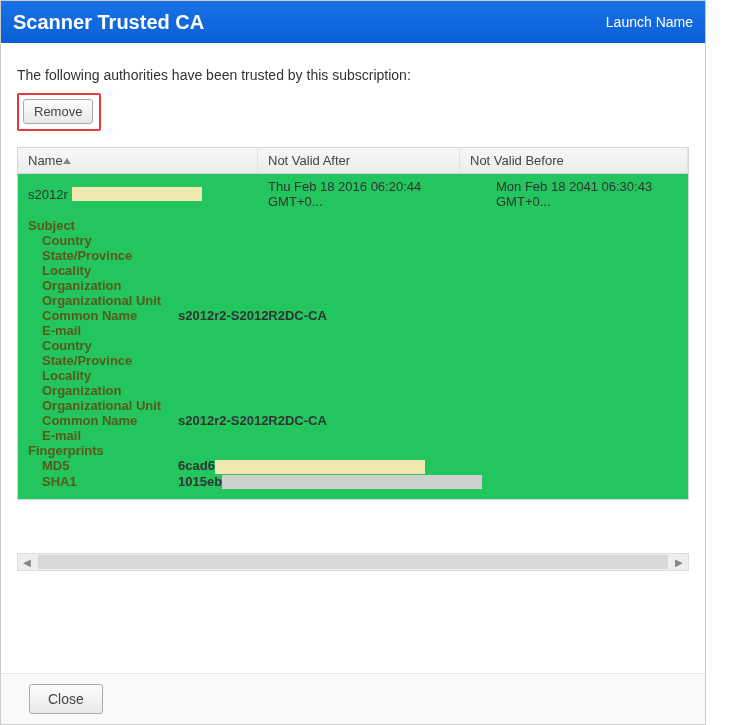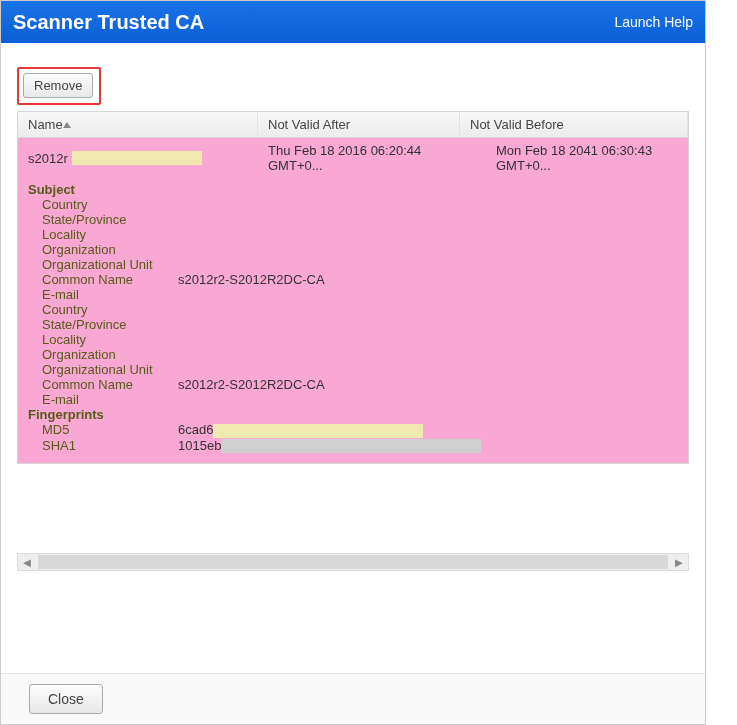--- a/index.html
+++ b/index.html
@@ -6,72 +6,73 @@
   html, body { margin:0; padding:0; font-family: Arial, Helvetica, sans-serif; font-size:13px; color:#333; background:#fff; }
   .window { width:706px; height:725px; position:relative; border:1px solid #ccc; overflow:hidden; display:flex; flex-direction:column; }
   .titlebar {
     background: linear-gradient(#1a72e8,#0a5fd6);
     color:#fff; height:42px; display:flex; align-items:center; justify-content:space-between;
     padding:0 12px; font-size:20px; font-weight:bold;
   }
   .titlebar .help { font-size:14px; font-weight:normal; cursor:pointer; }
   .content { flex:1; padding:24px 16px 8px 16px; overflow:hidden; position:relative; }
   .intro { font-size:14px; color:#333; margin-bottom:10px; }
-  .remove-wrap { display:inline-block; border:2px solid #e53935; padding:4px 6px 5px 4px; border-radius:2px; margin-bottom:6px; }
+  .remove-wrap { display:inline-block; border:2px solid #e53935; padding:4px 6px 5px 4px; border-radius:2px; margin-bottom:16px; }
   .btn {
     background:linear-gradient(#fdfdfd,#e8e8e8);
     border:1px solid #aaa; color:#444; padding:4px 10px; font-size:13px; border-radius:3px; cursor:pointer;
   }
   .grid { border:1px solid #d6d6d6; }
   .grid-header {
     display:flex; background:linear-gradient(#f7f7f7,#ececec); border-bottom:1px solid #d6d6d6;
     font-size:13px; color:#444;
   }
   .grid-header .col { padding:5px 10px; border-right:1px solid #e3e3e3; display:flex; align-items:center; }
   .col-name { width:240px; }
   .col-before { width:228px; }
   .col-after { flex:1; }
   .sort-arrow { width:0; height:0; border-left:4px solid transparent; border-right:4px solid transparent; border-bottom:6px solid #888; display:inline-block; }
-  .grid-body { background:#f9a8d4; }
+  .grid-body { background:#22c55e; }
   .row-main { display:flex; padding:5px 0; }
   .row-main .cell { padding:0 10px; font-size:13px; }
   .cell-name { width:240px; display:flex; align-items:center; gap:4px; }
   .cell-before { width:228px; }
   .cell-after { flex:1; }
   .redact { display:inline-block; background:#efe8b0; height:14px; vertical-align:middle; }
   .details { padding:4px 10px 10px 10px; }
   .section-title { font-weight:bold; color:#5a5a1a; margin-top:0; }
-  .kv { display:flex; }
+  .kv { display:flex;font-weight:bold; }
   .kv .k { width:150px; padding-left:14px; color:#5a5a1a; white-space:nowrap; }
   .kv .v { flex:1; white-space:nowrap; }
   .fp-redact { display:inline-block; height:14px; vertical-align:middle; }
   .fp-redact.light { background:#efe8b0; }
   .fp-redact.dark { background:#cfcfcf; }
   .fade-cut { position:absolute; left:16px; right:16px; height:18px; background:linear-gradient(rgba(255,255,255,0),#fff); bottom:56px; pointer-events:none; }
   .hscroll { height:18px; background:#eee; border:1px solid #ddd; position:relative; display:flex; align-items:center; margin-top:6px; }
   .hscroll .arrow { width:18px; height:16px; display:flex; align-items:center; justify-content:center; color:#888; cursor:pointer; }
   .hscroll .track { flex:1; height:14px; background:#d8d8d8; margin:0 2px; position:relative; }
   .footer { border-top:1px solid #e5e5e5; background:#f9f9f9; padding:10px 28px; }
   .footer .btn { padding:6px 18px; font-size:14px; }
   .scroll-region { height:480px; overflow:hidden; }
 </style>
 </head>
 <body>
 
 <div class="window">
 
   <div class="titlebar">
     <span>Scanner Trusted CA</span>
-    <span class="help">Launch Help</span>
+    <span class="help">Launch Name</span>
   </div>
 
   <div class="content">
 
     <div class="scroll-region">
 
+      <div class="intro">The following authorities have been trusted by this subscription:</div>
 
       <div class="remove-wrap">
         <button class="btn">Remove</button>
       </div>
 
       <div class="grid">
         <div class="grid-header">
           <div class="col col-name">
             <span>Name</span>
             <span class="sort-arrow"></span>

